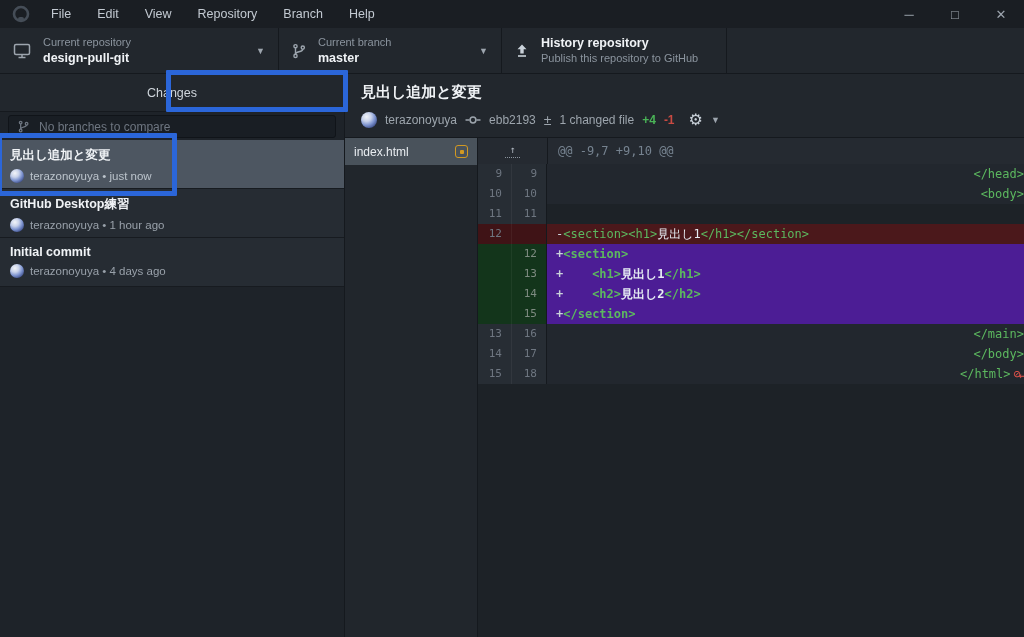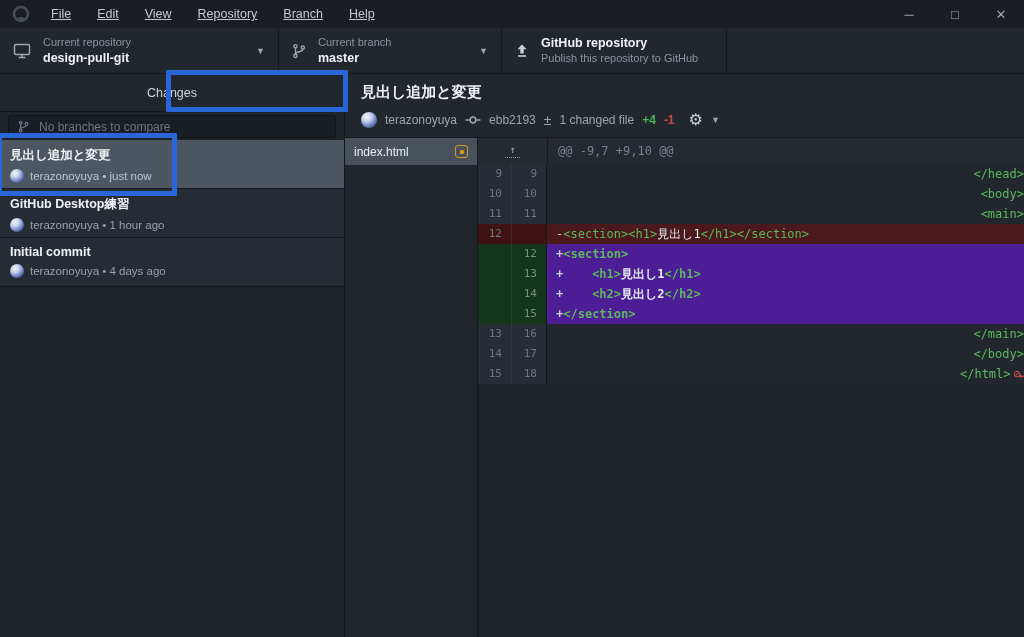--- a/index.html
+++ b/index.html
@@ -5,21 +5,21 @@
   html,body{margin:0;padding:0;}
   body{
     width:1024px;height:637px;position:relative;overflow:hidden;
     background:#1d2227;font-family:"Liberation Sans",sans-serif;
     -webkit-font-smoothing:antialiased;
   }
   
   .menubar{height:28px;background:#1a1e23;display:flex;align-items:center;color:#c9d1d9;}
   .logo{margin:0 8px 0 12px;display:flex;align-items:center;}
   .menus{display:flex;height:100%;}
-  .menu-item{padding:0 13px;height:100%;display:flex;align-items:center;font-size:12.5px;color:#c3cad2;cursor:default;text-decoration:underline;}
+  .menu-item{padding:0 13px;height:100%;display:flex;align-items:center;font-size:12.5px;color:#c3cad2;cursor:default;}
   .win-controls{margin-left:auto;display:flex;height:100%;}
   .win-btn{width:46px;height:100%;display:flex;align-items:center;justify-content:center;color:#9da5ae;font-size:13px;}
   
   .toolbar{height:45px;background:#22272d;display:flex;border-bottom:1px solid #15191e;}
   .tb-section{display:flex;align-items:center;padding:0 12px;border-right:1px solid #15191e;position:relative;box-sizing:border-box;}
   .tb-repo{width:279px;}
   .tb-branch{width:223px;}
   .tb-publish{width:225px;}
   .tb-icon{margin-right:11px;display:flex;align-items:center;color:#9da5ae;}
   .tb-label{font-size:11px;color:#8b949e;line-height:1.3;}
@@ -152,21 +152,21 @@
     <span class="tb-chevron">▼</span>
   </div>
   <div class="tb-section tb-publish">
     <span class="tb-icon">
       <svg width="16" height="16" viewBox="0 0 16 16">
         <path d="M8 1.5 L12.5 6.2 H9.7 V10.5 H6.3 V6.2 H3.5 Z" fill="#c9d1d9"></path>
         <rect x="4" y="12.2" width="8" height="1.6" fill="#c9d1d9"></rect>
       </svg>
     </span>
     <div>
-      <div class="tb-value">GitHub repository</div>
+      <div class="tb-value">History repository</div>
       <div class="tb-label">Publish this repository to GitHub</div>
     </div>
   </div>
   <div class="tb-section" style="flex:1;border-right:none;"></div>
 </div>
 
 <div class="main">
 
   <div class="sidebar">
     <div class="tabbar">
@@ -260,21 +260,20 @@
 
   <div class="diff-row kind-context">
     <span class="g old">10</span>
     <span class="g new">10</span>
     <span class="code"><span class="sign"> </span><span class="seg-tag">&lt;body&gt;</span></span>
   </div>
 
   <div class="diff-row kind-context">
     <span class="g old">11</span>
     <span class="g new">11</span>
-    <span class="code"><span class="sign"> </span><span class="seg-tag">&lt;main&gt;</span></span>
   </div>
 
   <div class="diff-row kind-deleted">
     <span class="g old">12</span>
     <span class="g new"></span>
     <span class="code"><span class="sign">-</span><span class="seg-tag">&lt;section&gt;&lt;h1&gt;</span><span class="seg-plain">見出し1</span><span class="seg-tag">&lt;/h1&gt;&lt;/section&gt;</span></span>
   </div>
 
   <div class="diff-row kind-added">
     <span class="g old"></span>

